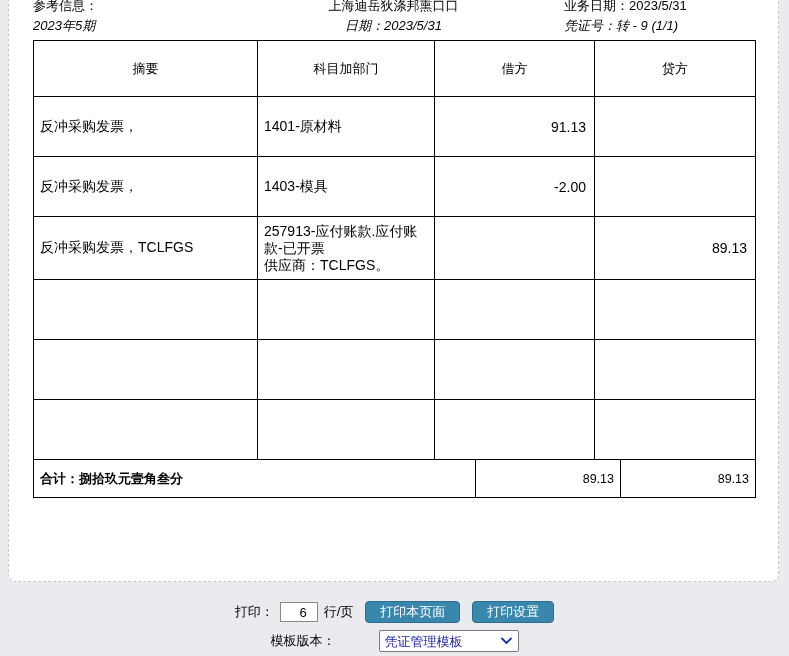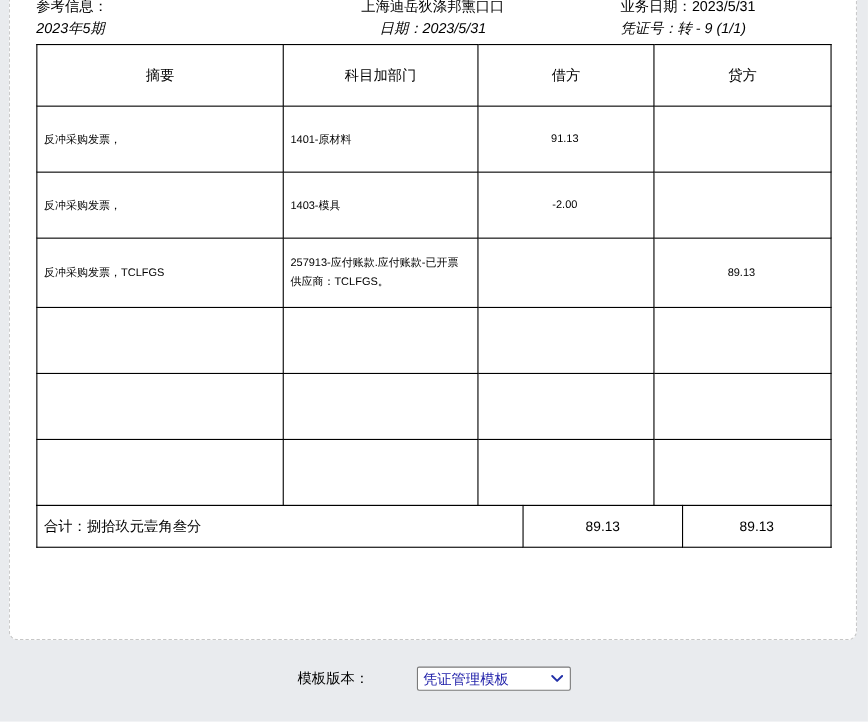--- a/index.html
+++ b/index.html
@@ -23,29 +23,29 @@
   .row-b{height:30px;margin-top:9px;font-size:13px;}
   .row-b .title{font-size:22px;font-weight:bold;line-height:30px;letter-spacing:1px;}
   .row-c{height:16px;margin-top:4px;font-size:13px;line-height:16px;font-style:italic;}
   
   table{border-collapse:collapse;table-layout:fixed;width:722px;}
   .vtable{margin-top:6px;}
   .vtable th,.vtable td,.ttable td{border:1px solid #000;box-sizing:border-box;}
   .vtable th{
     height:56px;font-weight:400;font-size:13px;text-align:center;vertical-align:middle;
   }
-  .vtable td{font-size:10px;vertical-align:middle;padding:2px 6px;}
+  .vtable td{font-size:14px;vertical-align:middle;padding:2px 6px;}
   .vtable tr.r{height:60px;}
   .vtable tr.r3{height:63px;}
-  td.amt{text-align:center;padding-right:8px;}
+  td.amt{text-align:right;padding-right:8px;}
   .acct div{line-height:17px;}
   
   .ttable{margin-top:-1px;}
   .ttable td{height:38px;font-size:12.5px;vertical-align:middle;padding:2px 6px;}
-  .ttable .total-label{font-weight:normal;font-size:13px;margin-left:28px;}
+  .ttable .total-label{font-weight:bold;font-size:13px;margin-left:28px;}
   
   .signs{
     display:grid;grid-template-columns:125px 185px 117px 100px 1fr;
     margin-top:8px;font-size:13px;line-height:16px;
   }
   
   .controls{position:absolute;left:0;top:600px;width:789px;text-align:center;}
   .print-row{display:flex;align-items:center;justify-content:center;gap:6px;height:24px;font-size:13px;}
   .rows-input{
     width:38px;height:20px;box-sizing:border-box;border:1px solid #8a8a8a;
@@ -155,20 +155,27 @@
         <td class="amt">89.13</td>
         <td class="amt">89.13</td>
       </tr>
     </tbody>
   </table>
 
 
 </div>
 
 <div class="controls">
+  <div class="print-row">
+    <span>打印：</span>
+    <input class="rows-input" type="text" value="6" style="">
+    <span>行/页</span>
+    <button class="btn">打印本页面</button>
+    <button class="btn">打印设置</button>
+  </div>
   <div class="tpl-row">
     <span>模板版本：</span>
     <div class="sel-wrap">
       <select>
         <option>凭证管理模板</option>
       </select>
       <svg class="chev" width="11" height="8" viewBox="0 0 11 8">
         <path d="M1 1.5 L5.5 6 L10 1.5" fill="none" stroke="#2230a8" stroke-width="1.8" stroke-linecap="round" stroke-linejoin="round"></path>
       </svg>
     </div>

